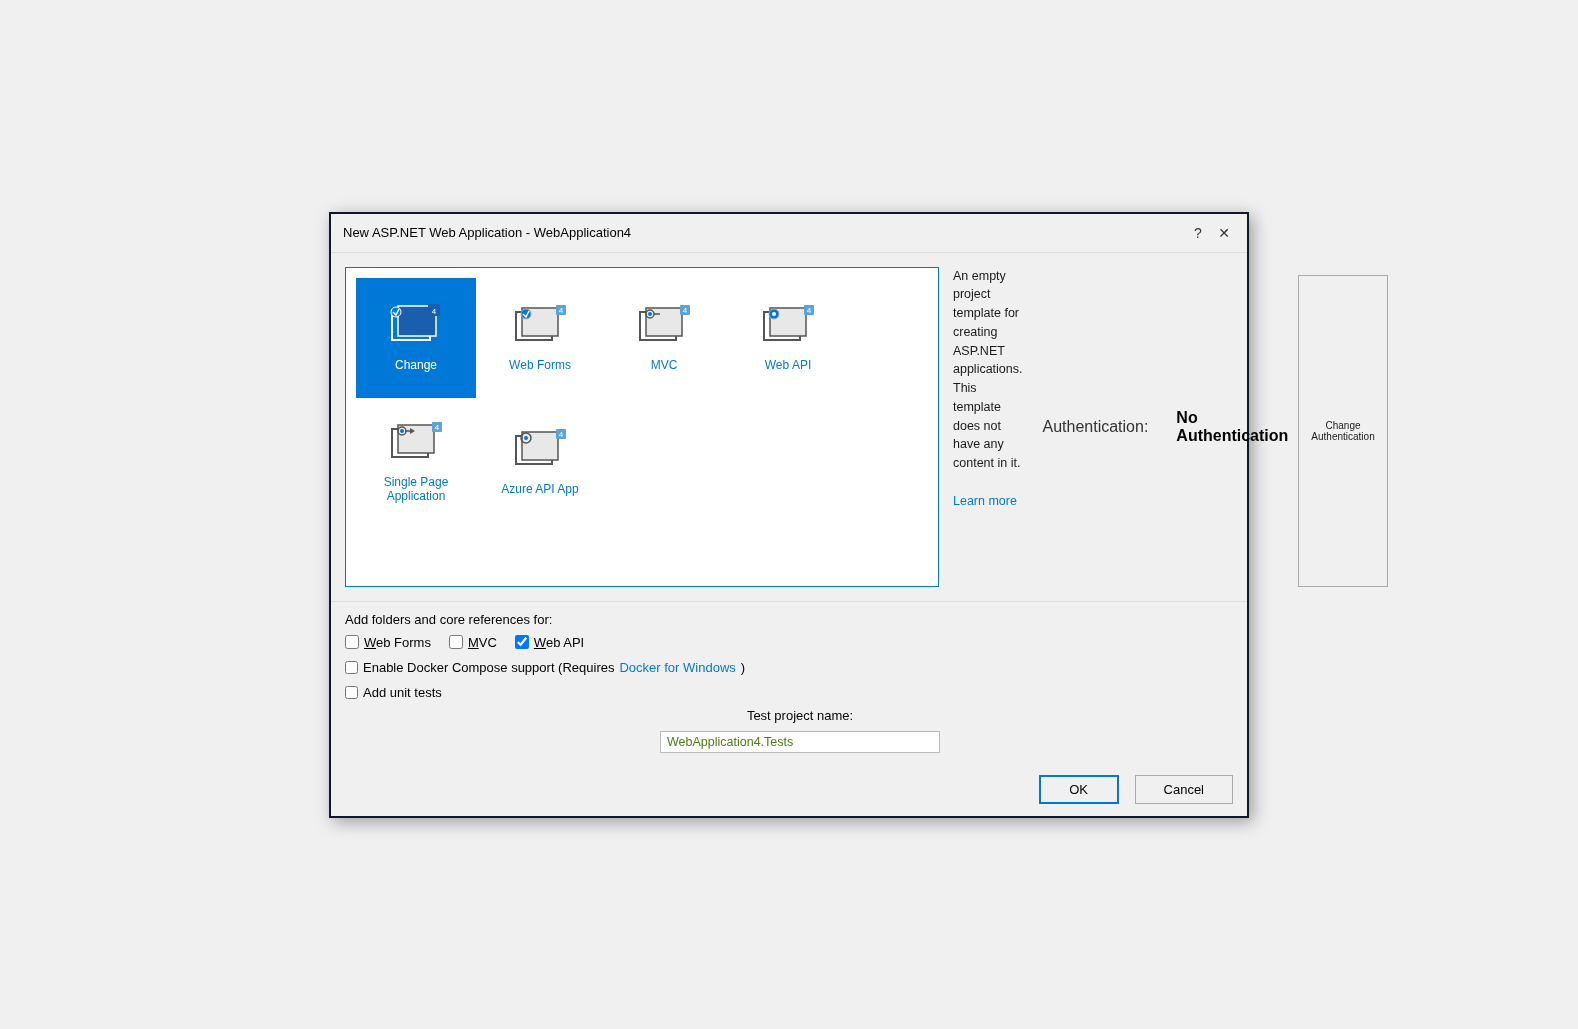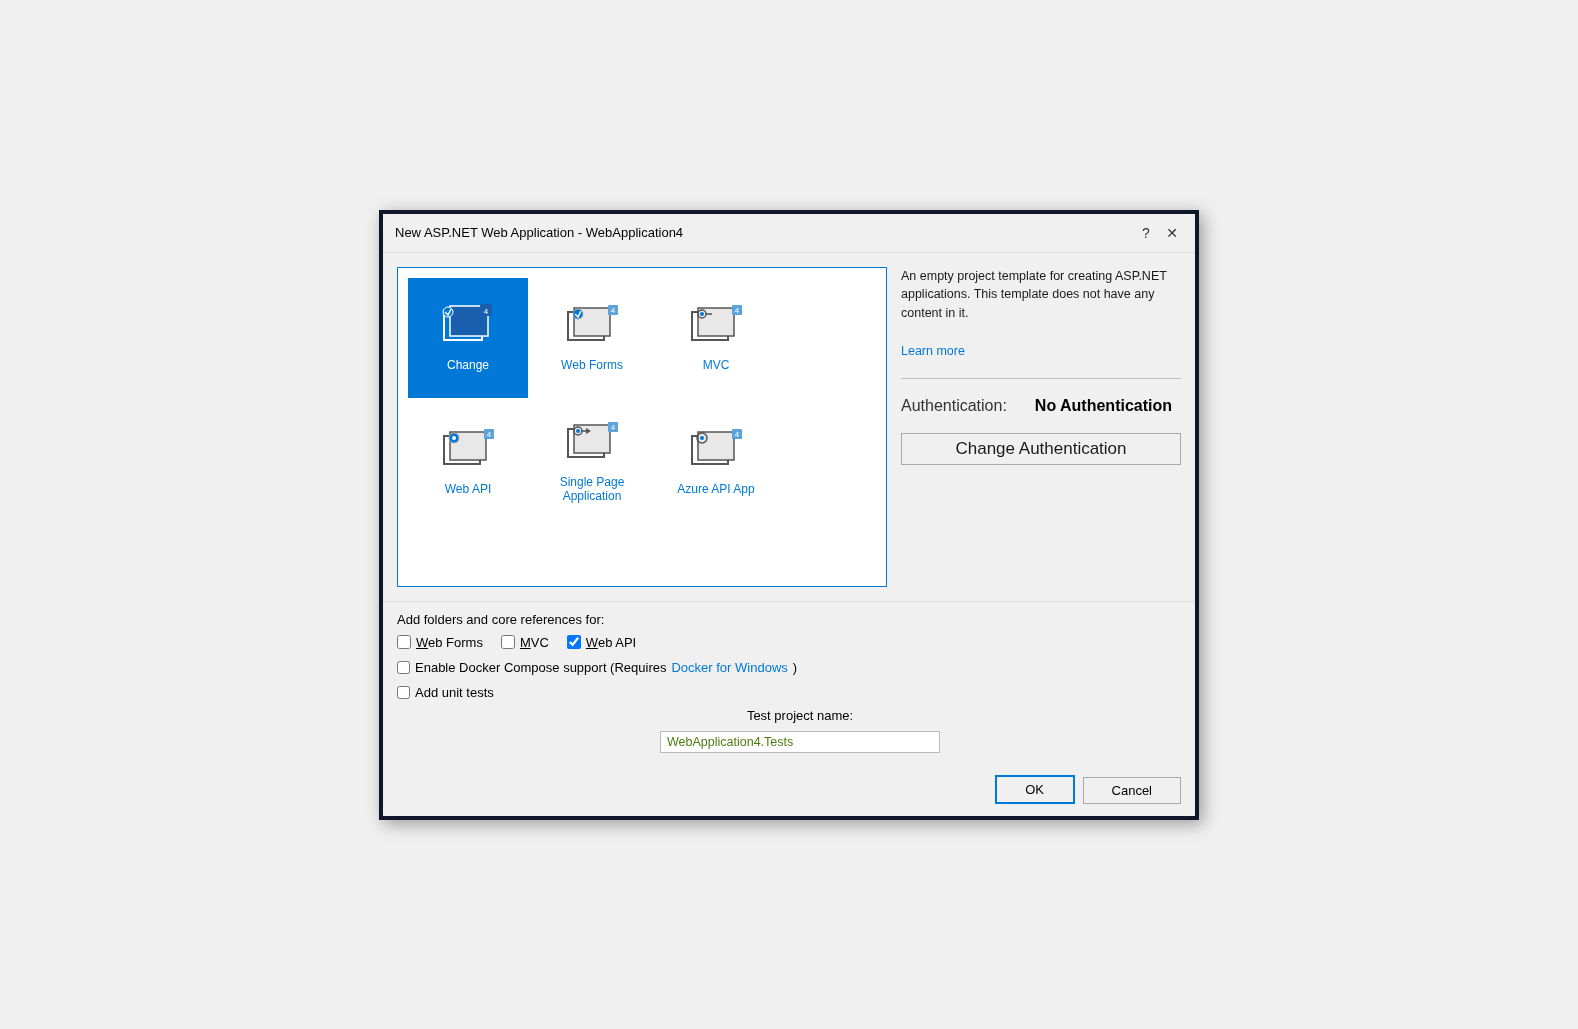--- a/index.html
+++ b/index.html
@@ -6,23 +6,23 @@
     body {
       font-family: 'Segoe UI', Tahoma, Geneva, Verdana, sans-serif;
       font-size: 13px;
       background: #f0f0f0;
       display: flex;
       justify-content: center;
       align-items: center;
       min-height: 100vh;
     }
     .dialog {
-      width: 820px;
-      background: #f0f0f0;
-      border: 4px solid #0f172a;
+      width: 920px;
+      background: #f0f0f0;
+      border: 2px solid #0f172a;
       box-shadow: 4px 4px 16px rgba(0,0,0,0.35);
       display: flex;
       flex-direction: column;
     }
     .title-bar {
       background: #f0f0f0;
       padding: 8px 12px;
       display: flex;
       align-items: center;
       justify-content: space-between;
@@ -57,21 +57,21 @@
     }
     .left-panel {
       flex: 1;
       display: flex;
       flex-direction: column;
       gap: 12px;
     }
     .right-panel {
       width: 280px;
       display: flex;
-      flex-direction: column;
+      flex-direction: row;
       gap: 10px;
     }
     .templates-box {
       border: 1px solid #0078d7;
       background: #fff;
       padding: 10px;
       display: flex;
       flex-wrap: wrap;
       gap: 4px;
       min-height: 320px;
@@ -133,21 +133,21 @@
       gap: 16px;
       font-size: 16px;
     }
     .auth-label { color: #333; }
     .auth-value { font-weight: bold; margin-left: 12px; }
     .change-auth-btn {
       padding: 5px 12px;
       background: #f0f0f0;
       border: 1px solid #aaa;
       cursor: pointer;
-      font-size: 17px;
+      font-size: 10px;
       margin-top: 8px;
       color: #1a1a1a;
     }
     .bottom-section {
       padding: 10px 14px 14px 14px;
       background: #f0f0f0;
       border-top: 1px solid #ddd;
     }
     .add-folders-label {
       font-size: 13px;
@@ -197,23 +197,22 @@
       padding: 3px 6px;
       border: 1px solid #bbb;
       background: #fff;
       font-size: 12.5px;
       width: 280px;
       color: #4d7c0f;
     }
     .dialog-footer {
       display: flex;
       justify-content: flex-end;
-      gap: 8px;
+      gap: 16px;
       padding: 8px 14px 12px 14px;
-      align-items: flex-end;
     }
     .footer-btn {
       padding: 5px 28px;
       font-size: 13px;
       cursor: pointer;
       border: 1px solid #aaa;
       background: #f0f0f0;
       min-width: 80px;
     }
     .footer-btn.primary {

